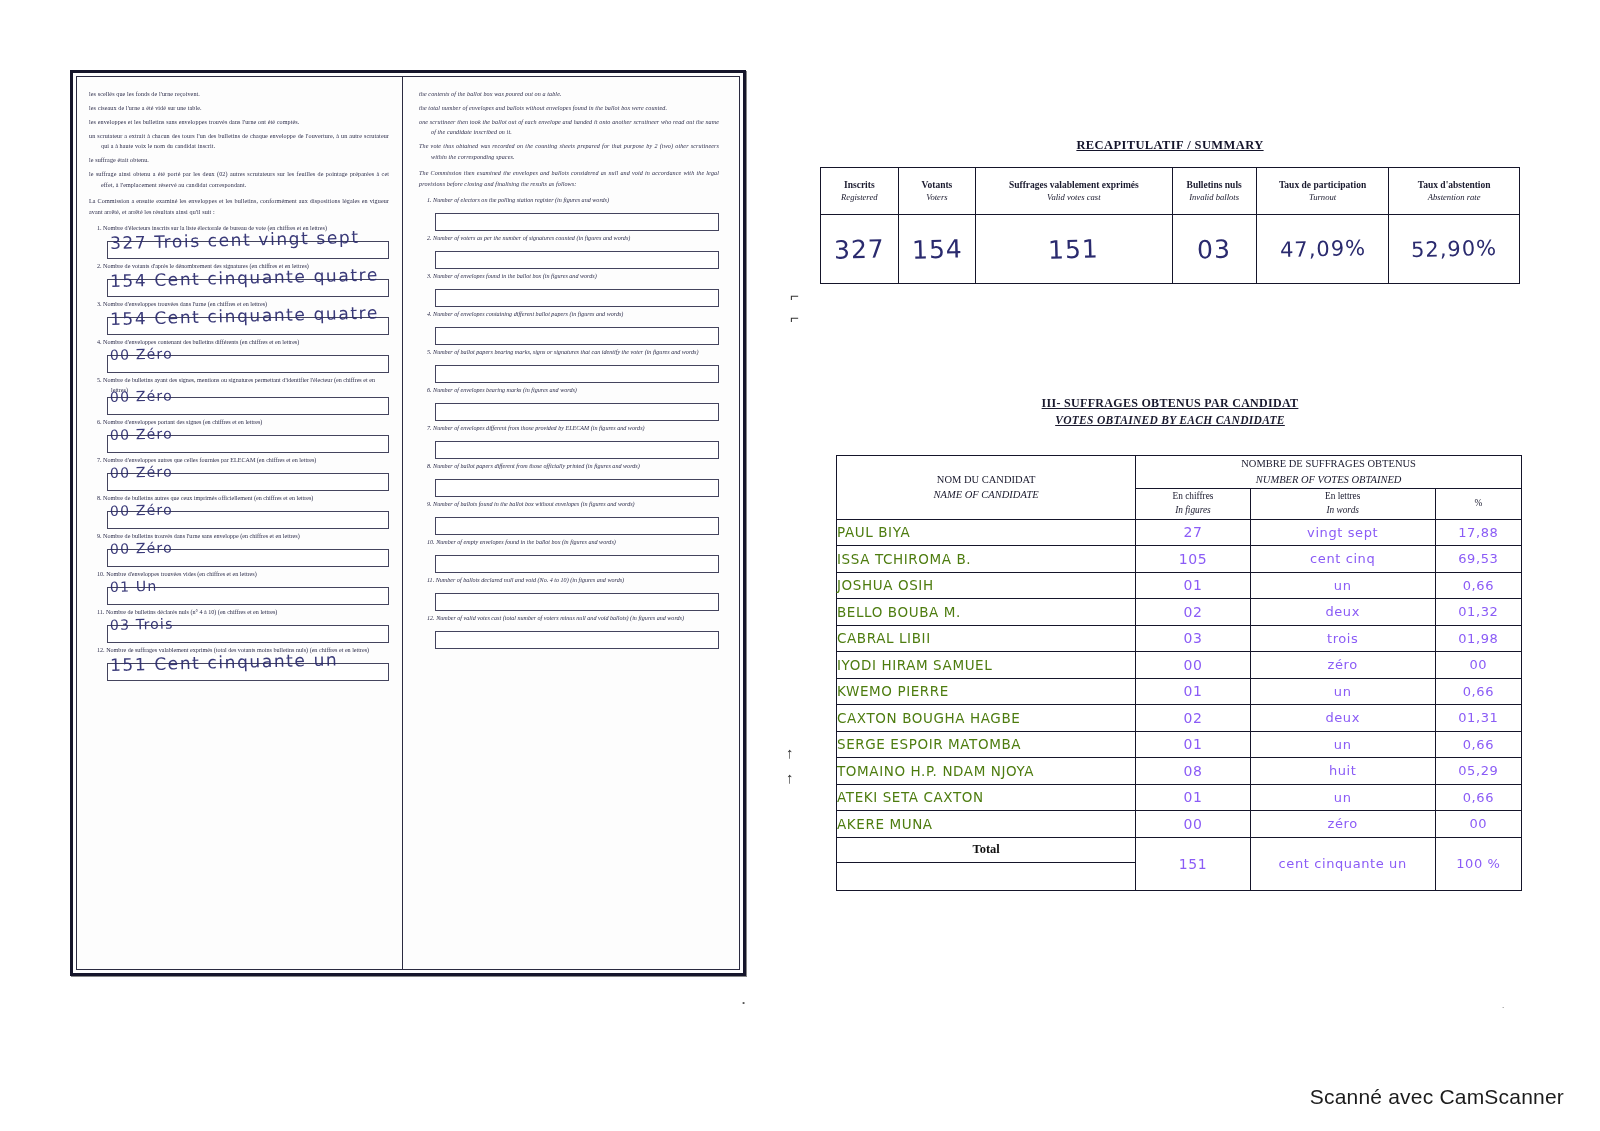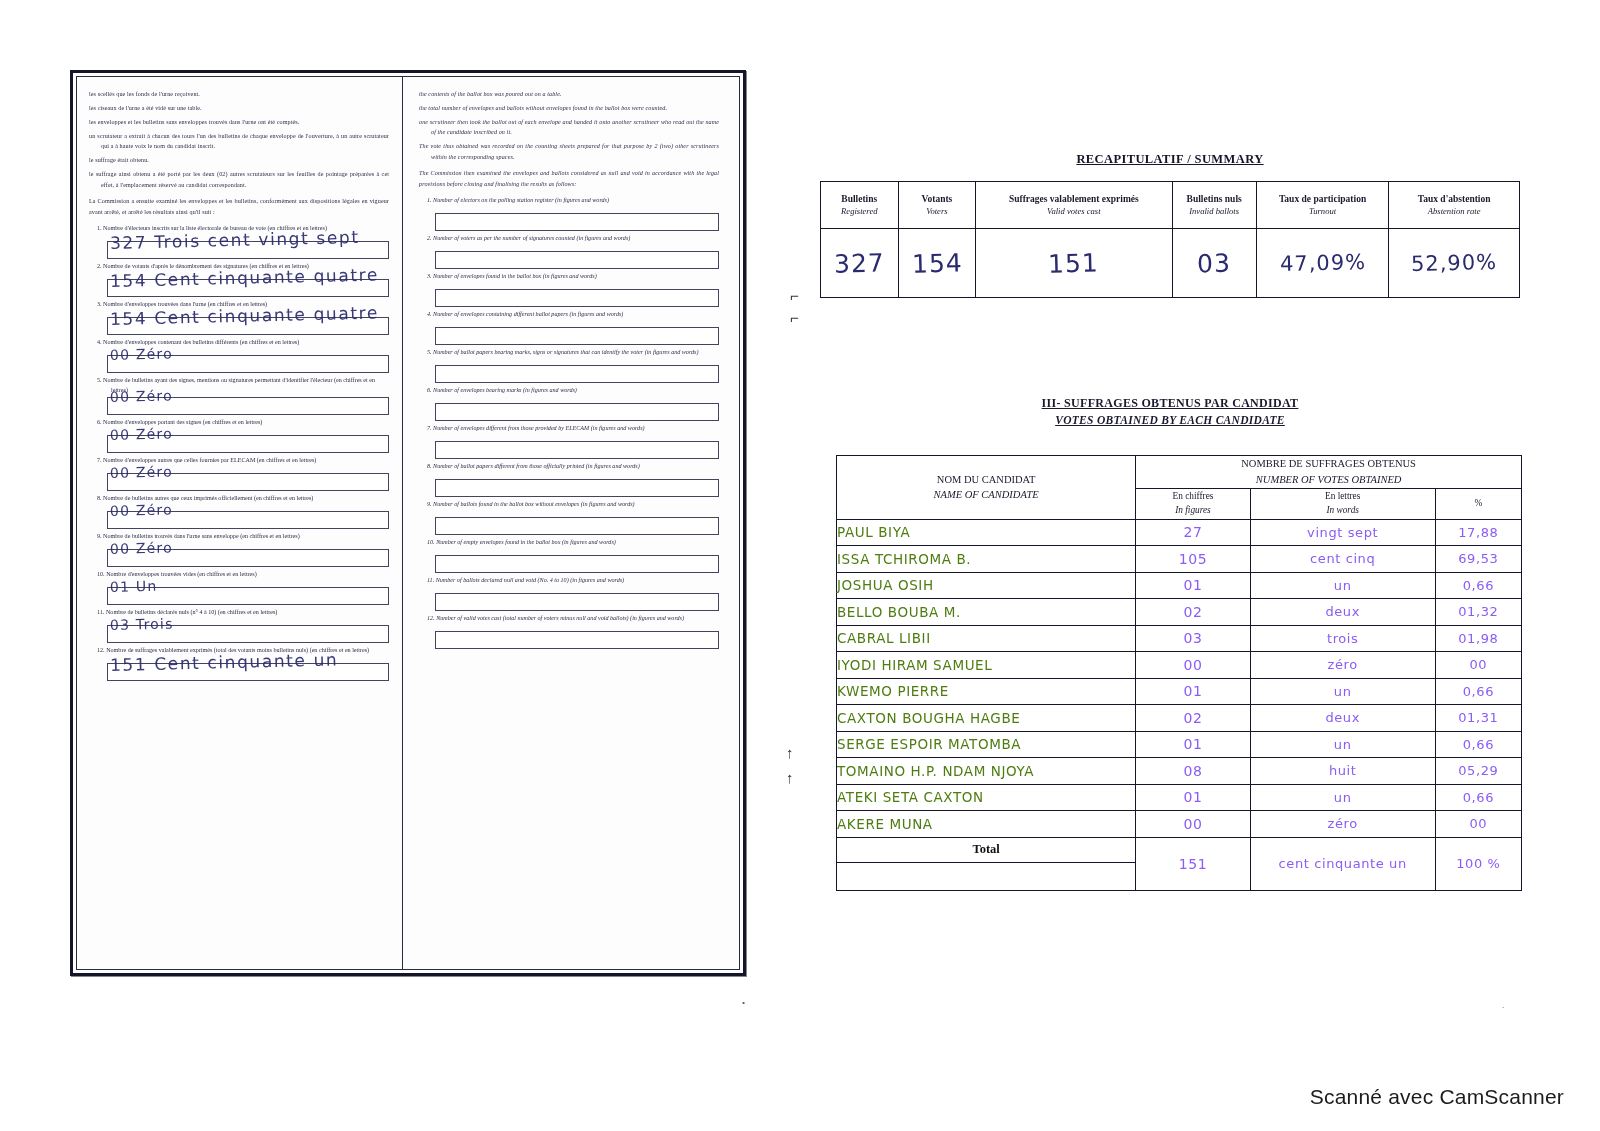--- a/index.html
+++ b/index.html
@@ -112,21 +112,21 @@
     letter-spacing: 1.6px;
     transform: rotate(-1.4deg);
     opacity: 0.92;
   }
   .hw-ans.small { font-size: 14px; letter-spacing: 1.2px; }
 
   
   .recap-wrap {
     position: absolute;
     left: 820px;
-    top: 152px;
+    top: 138px;
     width: 700px;
   }
   .recap-title {
     text-align: center;
     font-size: 12.5px;
     font-weight: bold;
     letter-spacing: 0.4px;
     text-decoration: underline;
     margin-bottom: 14px;
     color: #14142b;
@@ -457,21 +457,21 @@
     </div>
   </div>
 </div>
 
 <div class="recap-wrap">
   <div class="recap-title">RECAPITULATIF / SUMMARY</div>
   <table class="grid">
     <tbody>
         <tr class="recap-head">
       <td>
-        <span class="fr">Bulletins</span>
+        <span class="fr">Inscrits</span>
         <span class="en">Registered</span>
       </td>
       <td>
         <span class="fr">Votants</span>
         <span class="en">Voters</span>
       </td>
       <td>
         <span class="fr">Suffrages valablement exprimés</span>
         <span class="en">Valid votes cast</span>
       </td>

